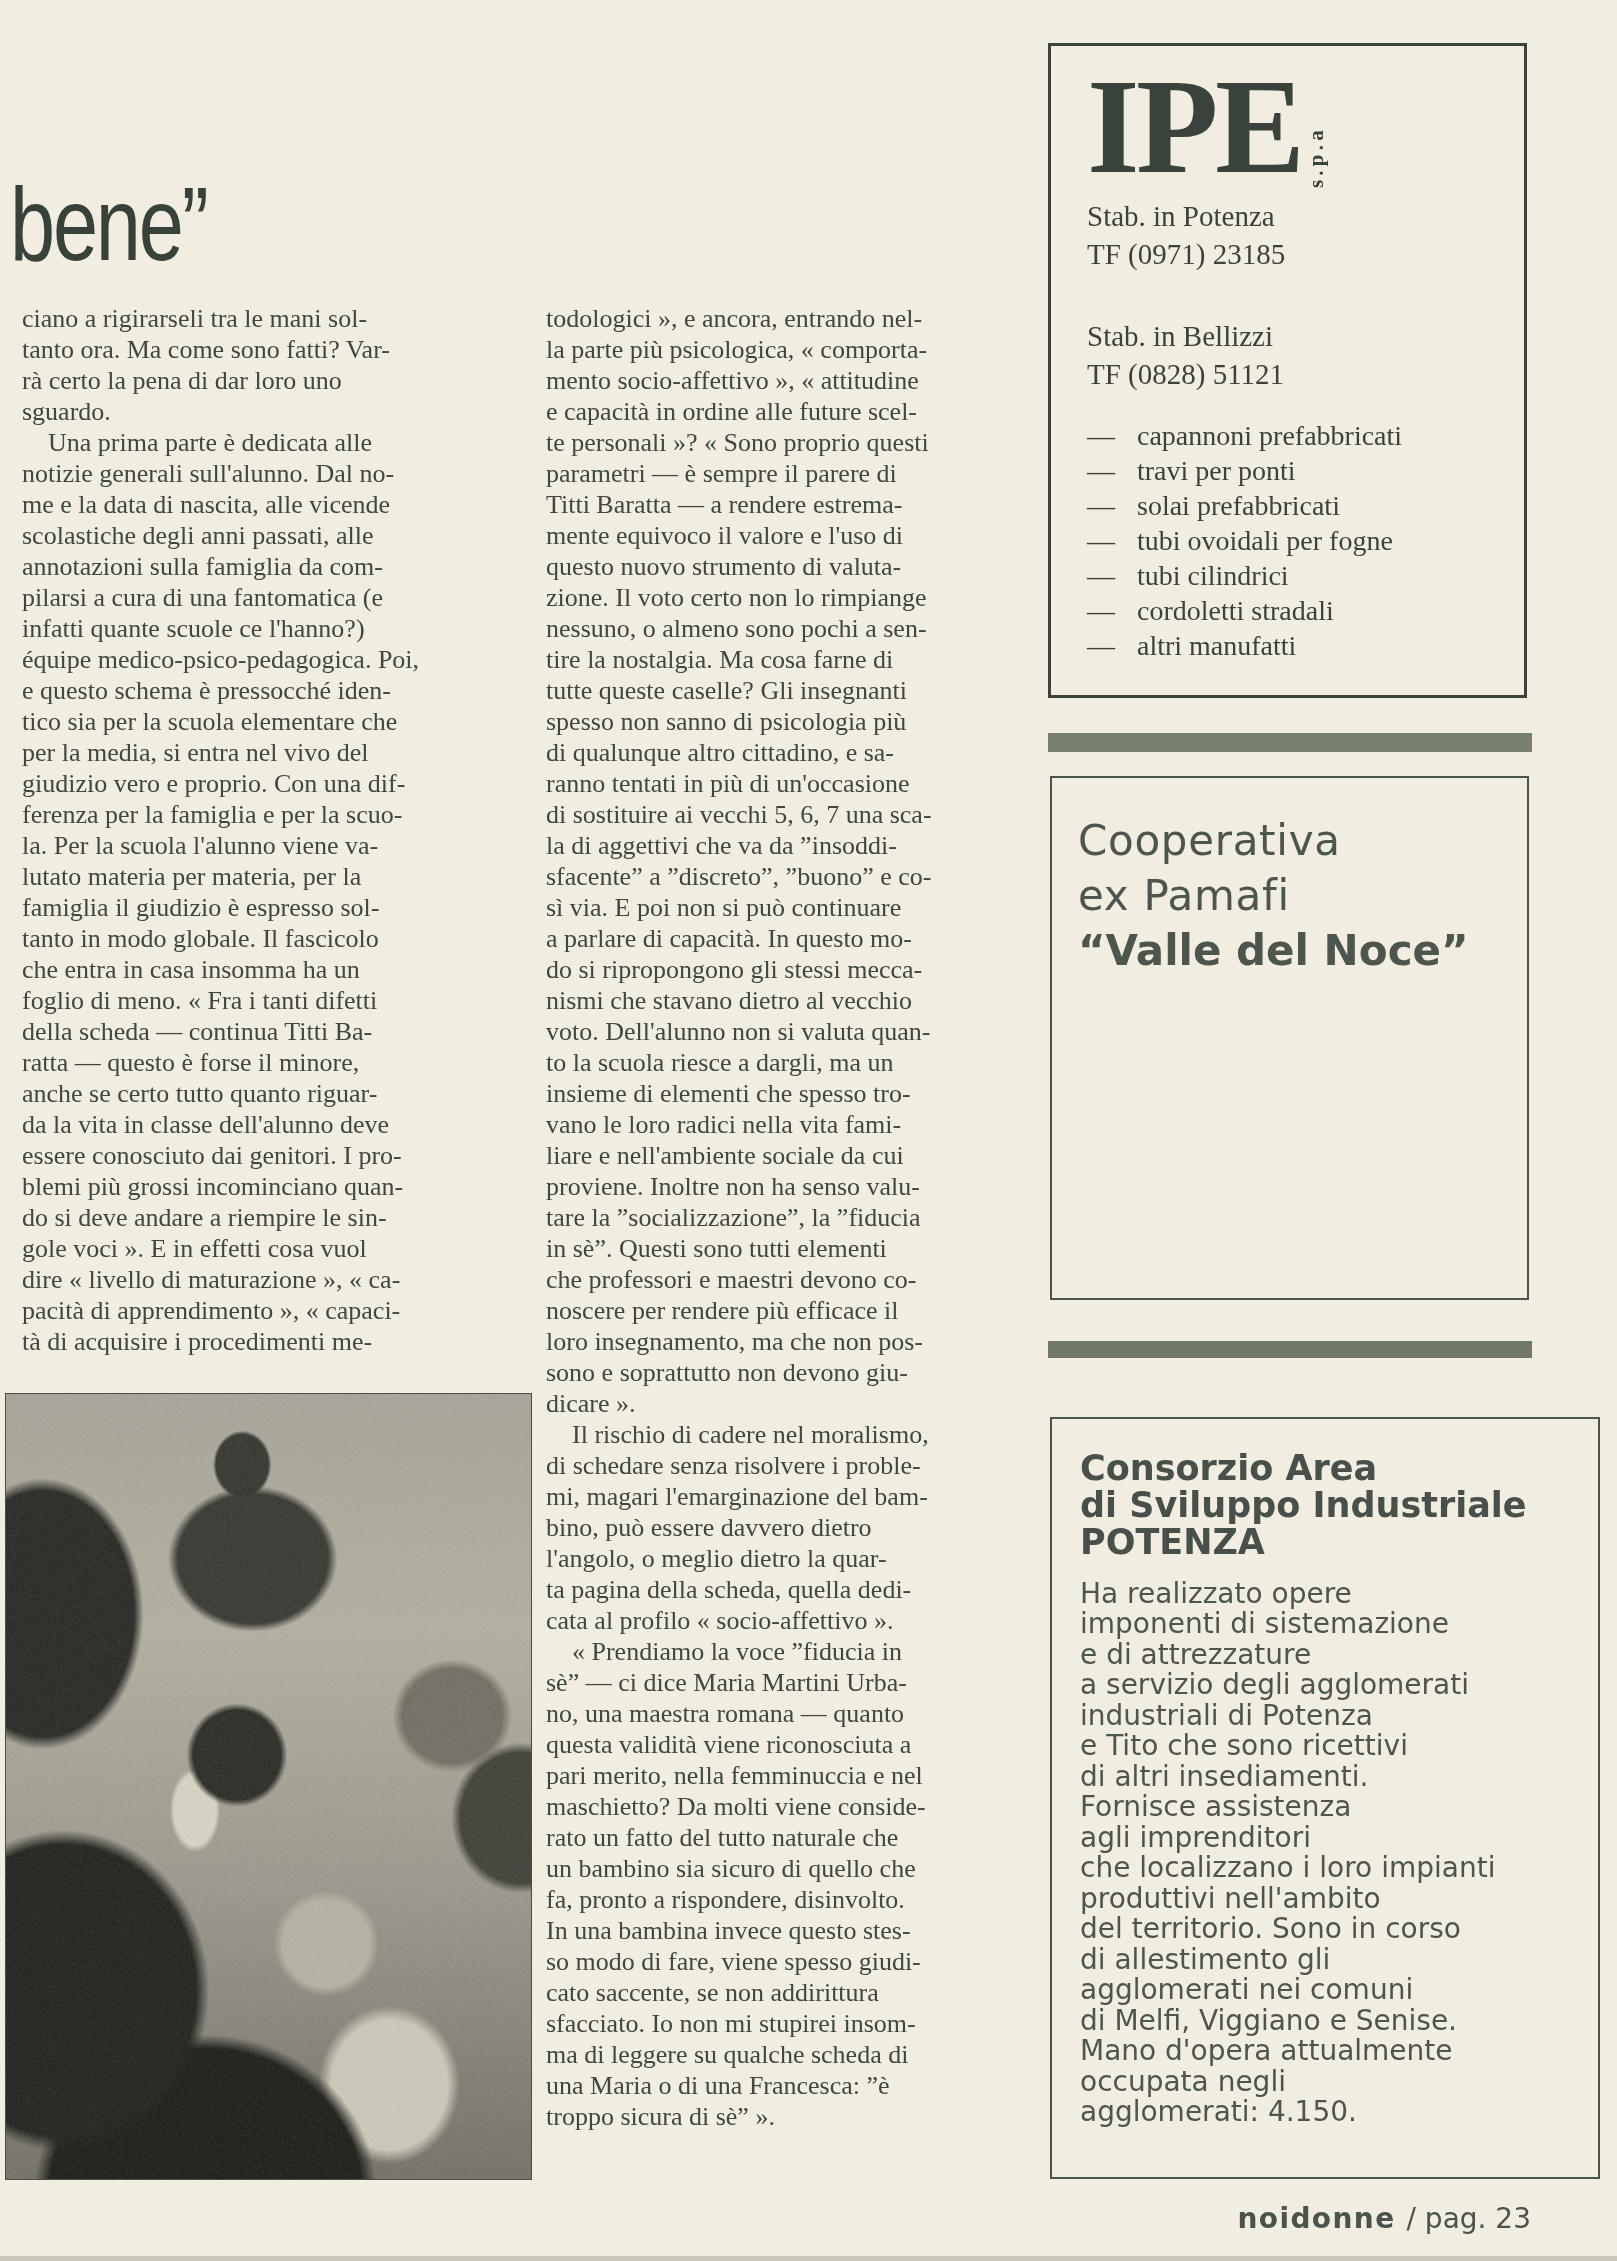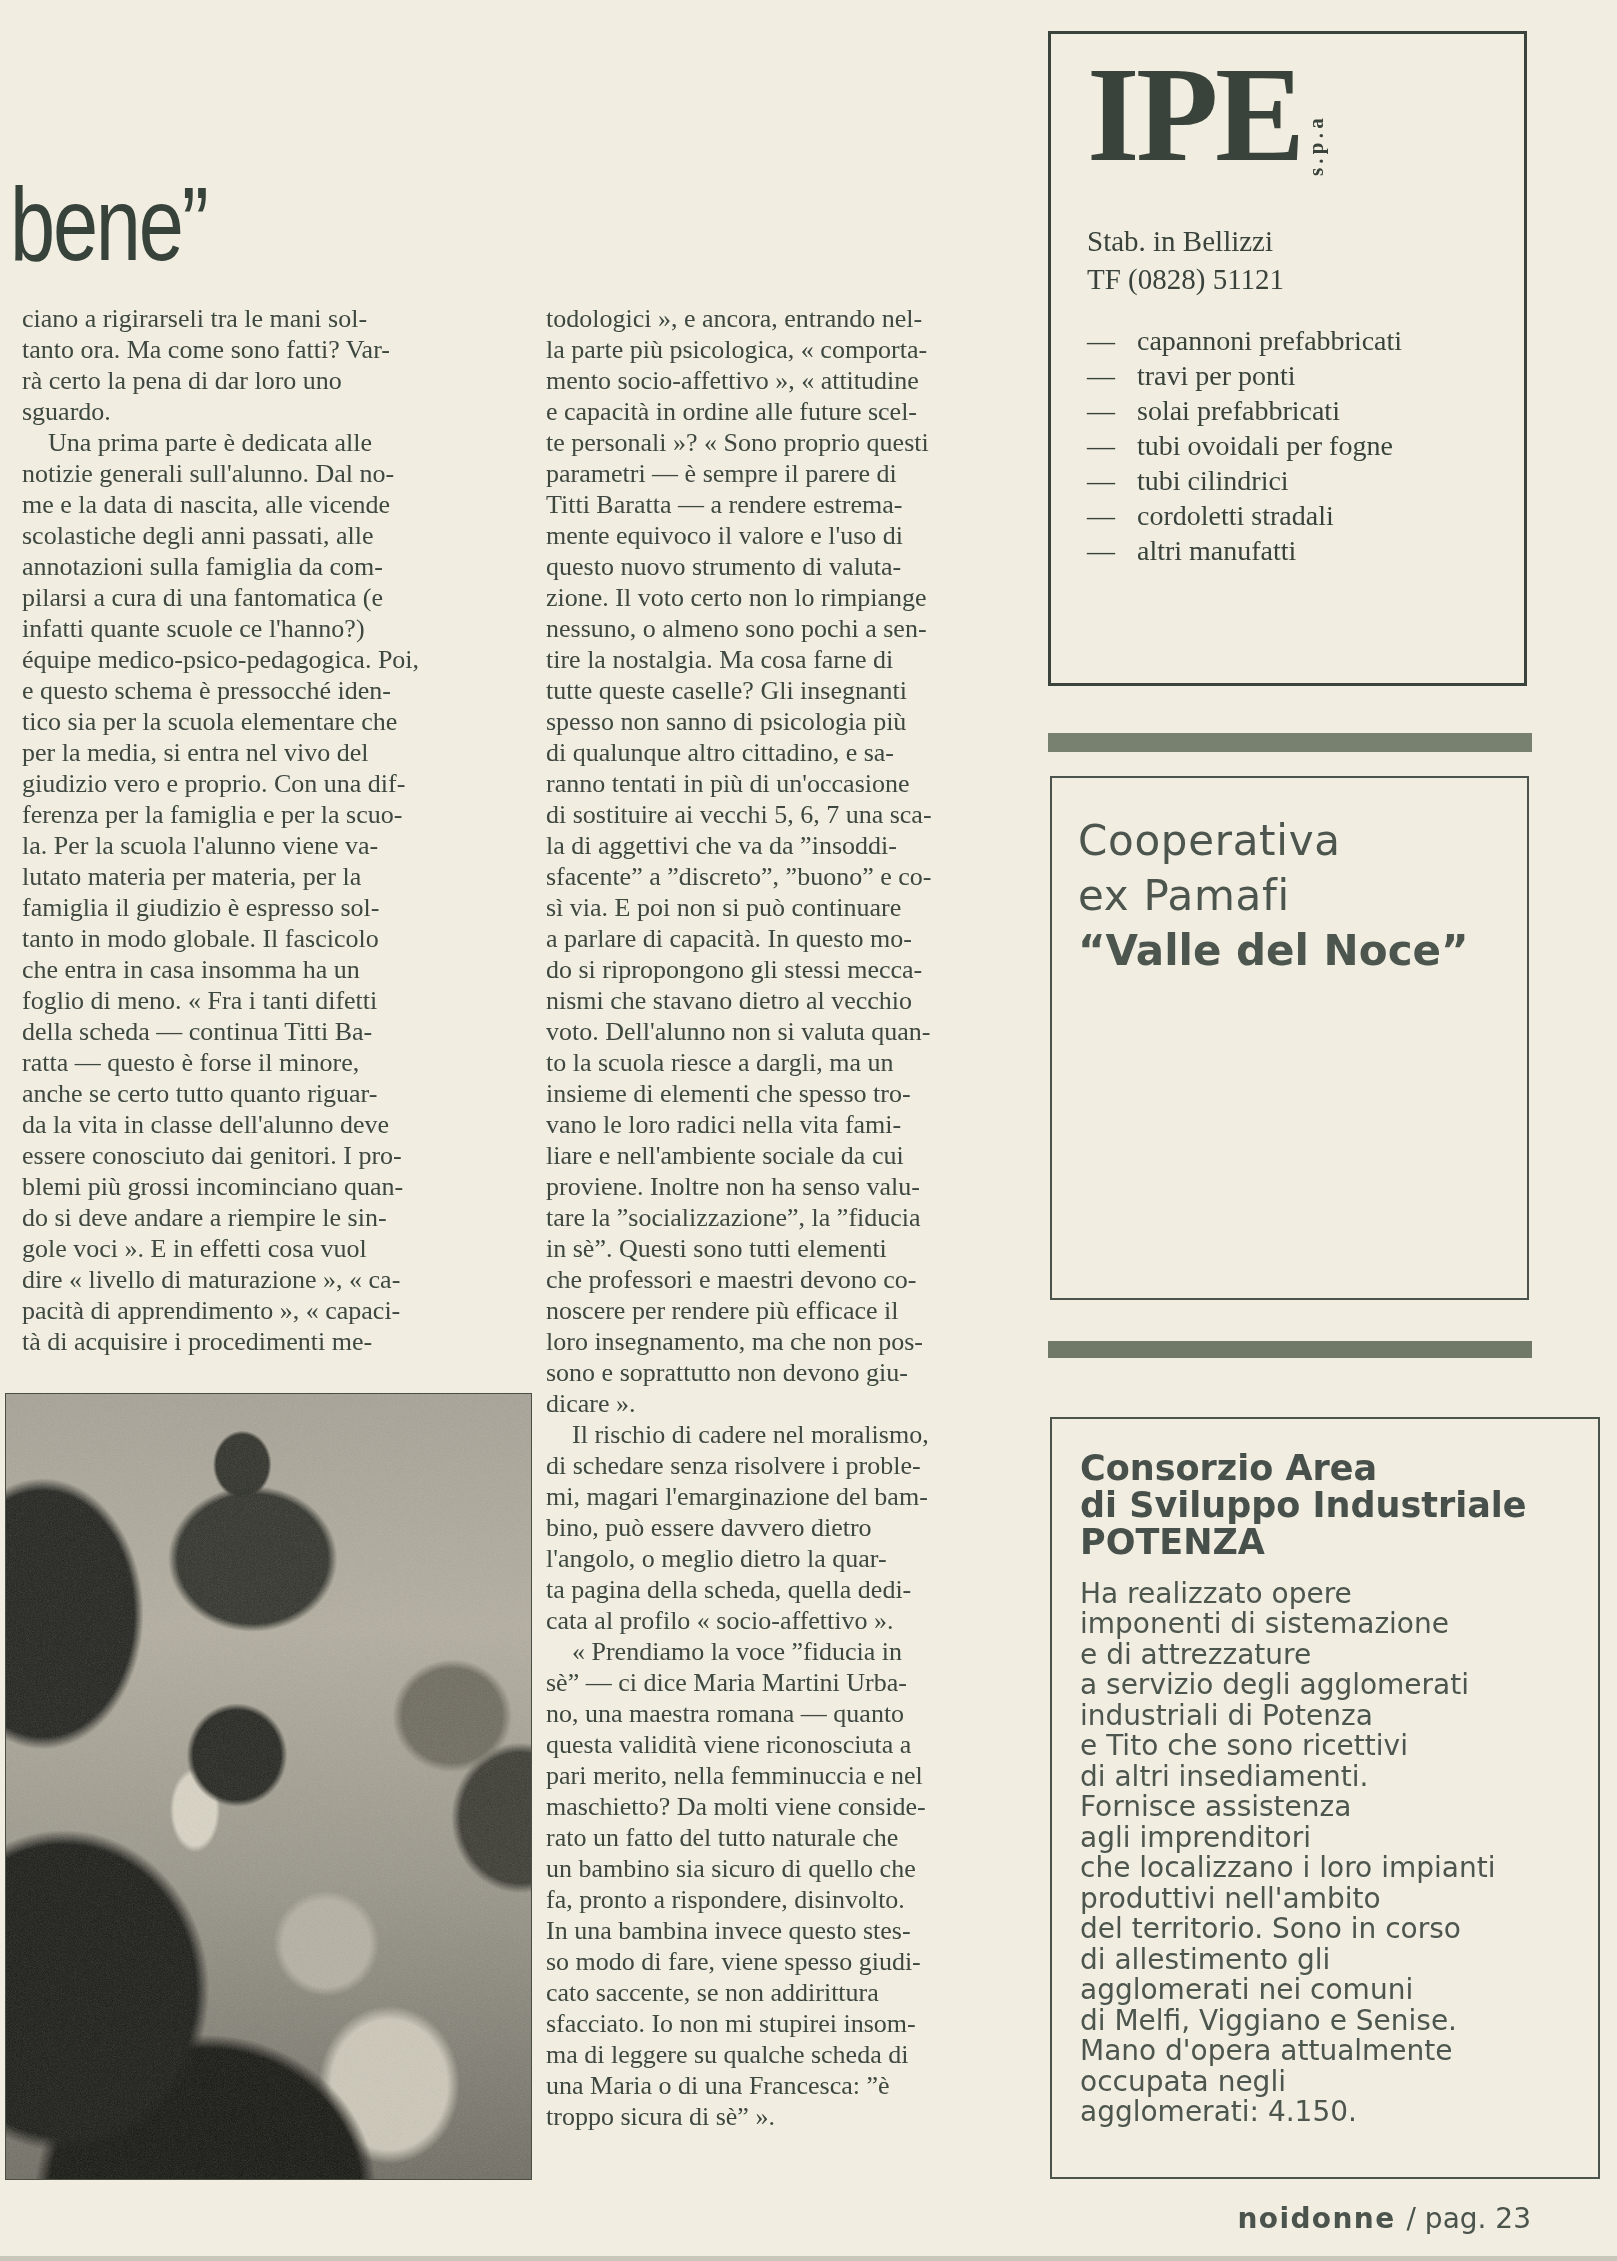--- a/index.html
+++ b/index.html
@@ -24,21 +24,21 @@
       radial-gradient(ellipse 19% 12% at 85% 41%, #6e6a5e 50%, rgba(110,106,94,0) 60%),
       radial-gradient(ellipse 22% 16% at 98% 54%, #3a3a32 52%, rgba(58,58,50,0) 60%),
       radial-gradient(ellipse 30% 27% at 7% 28%, #20211c 58%, rgba(32,33,28,0) 64%),
       radial-gradient(ellipse 42% 31% at 11% 76%, #191a15 60%, rgba(25,26,21,0) 66%),
       radial-gradient(ellipse 48% 30% at 38% 102%, #14140f 62%, rgba(20,20,15,0) 68%),
       radial-gradient(ellipse 24% 18% at 73% 88%, #cdc8b8 46%, rgba(205,200,184,0) 56%),
       radial-gradient(ellipse 18% 12% at 61% 70%, #b5b1a2 46%, rgba(181,177,162,0) 56%),
       linear-gradient(180deg,#a7a296 0%,#b3ae9f 30%,#9a968a 62%,#6f6c62 100%);}
   .photo svg{position:absolute;inset:0;width:100%;height:100%;opacity:.22;}
   
-  .ipe-box{position:absolute;left:1048px;top:31px;width:479px;height:655px;box-sizing:border-box;
+  .ipe-box{position:absolute;left:1048px;top:43px;width:479px;height:655px;box-sizing:border-box;
            border:3.5px solid #3a443c;padding:19.4px 21px 0 36px;color:#39433b;}
   .ipe-logo-row{display:flex;align-items:flex-start;}
   .ipe-logo{font-family:"Liberation Serif",serif;font-weight:700;font-size:135px;line-height:.92;
             letter-spacing:-3.5px;}
   .ipe-spa{writing-mode:vertical-rl;transform:rotate(180deg);font-family:"Liberation Serif",serif;
            font-weight:700;font-size:21px;letter-spacing:4.2px;margin:18px 0 0 2.8px;height:105px;}
   .ipe-tagline{font-family:"Liberation Serif",serif;font-weight:700;font-size:30px;line-height:42px;
                margin:7px 0 0 29px;white-space:pre-line;}
   .ipe-addr{font-size:29px;line-height:38px;white-space:pre-line;margin-top:7px;}
   .ipe-addr2{margin-top:44px;}
@@ -175,20 +175,22 @@
         </filter>
       <rect width="100%" height="100%" filter="url(#grain)"></rect>
     </svg>
   </div>
 
   <div class="ipe-box">
     <div class="ipe-logo-row">
       <div class="ipe-logo">IPE</div>
       <div class="ipe-spa">s.p.a</div>
     </div>
+    <div class="ipe-addr">Stab. in Potenza
+TF (0971) 23185</div>
     <div class="ipe-addr ipe-addr2">Stab. in Bellizzi
 TF (0828) 51121</div>
     <div class="ipe-products">
       <div class="ipe-item">
           <span class="dash">—</span>
           <span>capannoni prefabbricati</span>
         </div>
       <div class="ipe-item">
           <span class="dash">—</span>
           <span>travi per ponti</span>

